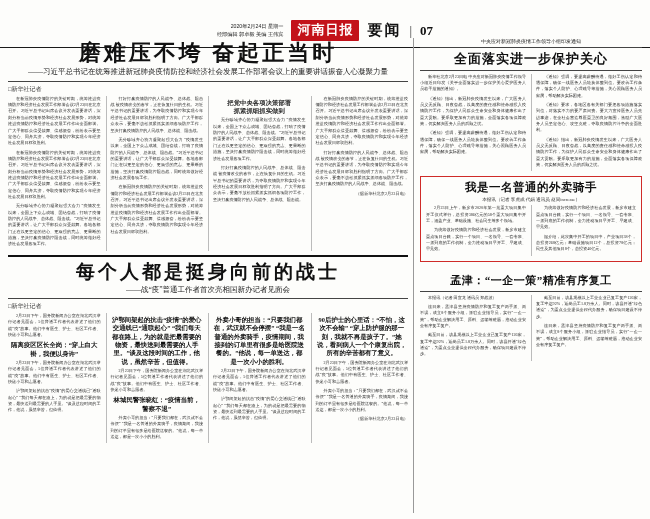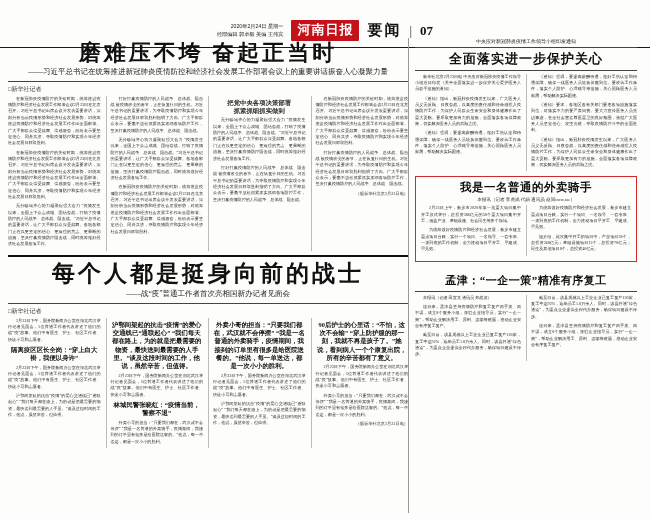--- a/index.html
+++ b/index.html
@@ -71,20 +71,21 @@
     position: absolute;
     left: 0; top: 34px;
     width: 650px;
     height: 485px;
     box-sizing: border-box;
     padding: 4px 8px 6px 8px;
   }
   .cols {
     display: flex;
     height: 100%;
+    justify-content: space-between;
   }
   .col-left  { width: 400px; position: relative; }
   .col-right { width: 222px; position: relative; border-left: 1px solid #999; padding-left: 6px; }
 
   
   .hl1 {
     font-size: 22px;
     font-weight: bold;
     text-align: center;
     letter-spacing: 3px;
@@ -247,21 +248,21 @@
 
 被疫情改变的春节，正在恢复往日的生机。习近平总书记的重要讲话，为夺取疫情防控和实现今年经济社会发展目标双胜利指明了方向。广大干部群众表示，要毫不放松抓紧抓实抓细各项防控工作，坚决打赢疫情防控的人民战争、总体战、阻击战。</p>
               <div class="credit">（据新华社北京2月23日电）</div>
             </div>
           </div>
         </div>
 
         <div class="rule-thick"></div>
 
         <div>
-          <div class="hl1" style="font-size:23px">每个人都是挺身向前的战士</div>
+          <div class="hl1" style="font-size:19px">每个人都是挺身向前的战士</div>
           <div class="hl-sub">——战“疫”普通工作者首次亮相国新办记者见面会</div>
           <div class="rule-thin"></div>
           <div class="byline">□新华社记者</div>
 
           <div class="quad">
             <div style="flex:1">
               <div class="txt">
                 <p>2月23日下午，国务院新闻办公室在湖北武汉举行记者见面会，5位普通工作者代表讲述了他们的战“疫”故事。他们中有医生、护士、社区工作者、快递小哥和志愿者。</p>
               </div>
               <div class="subhead-sm">隔离疫区区长全岗：“穿上白大褂，我便以身许”</div>

